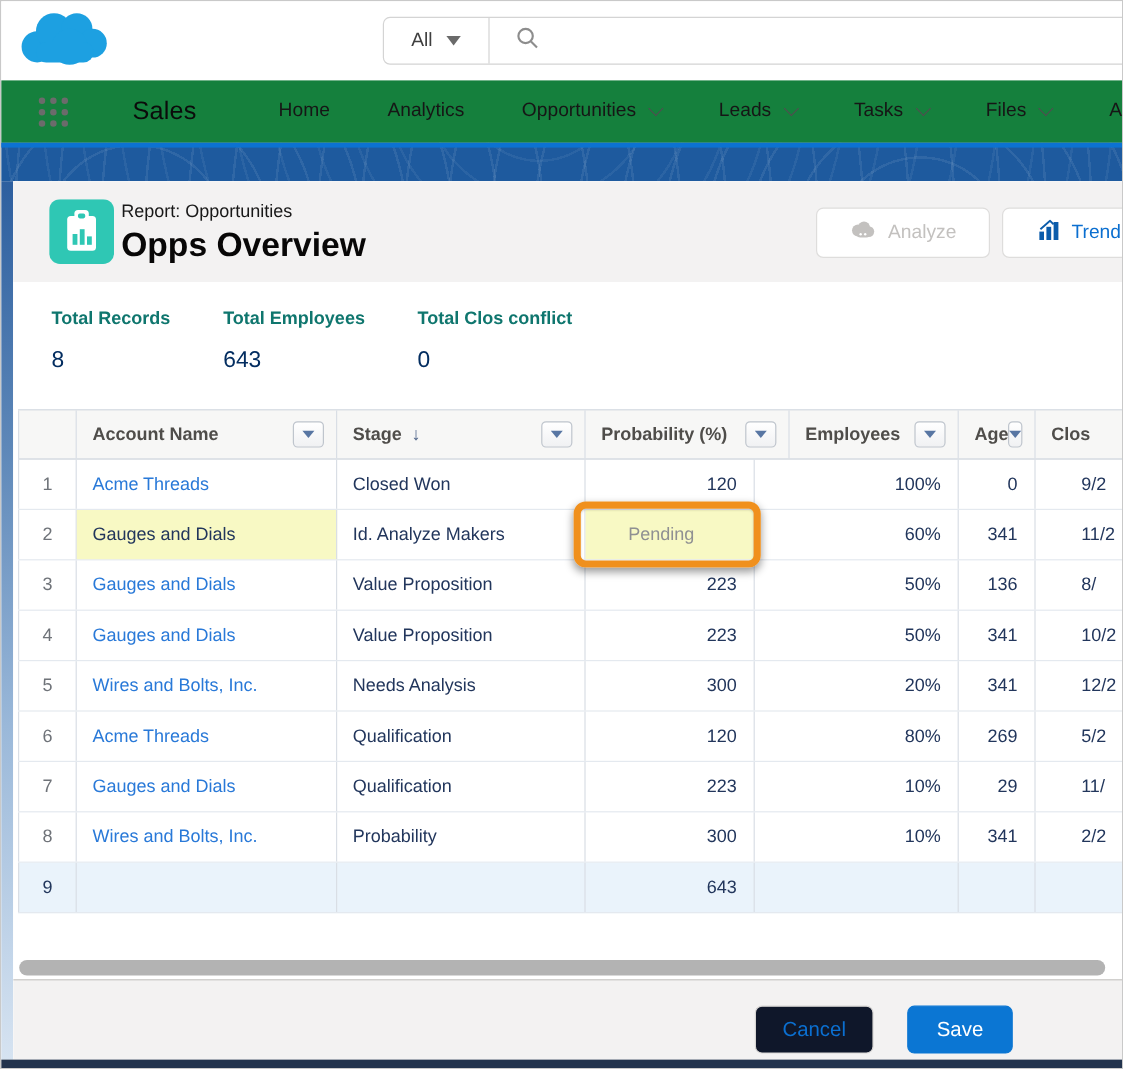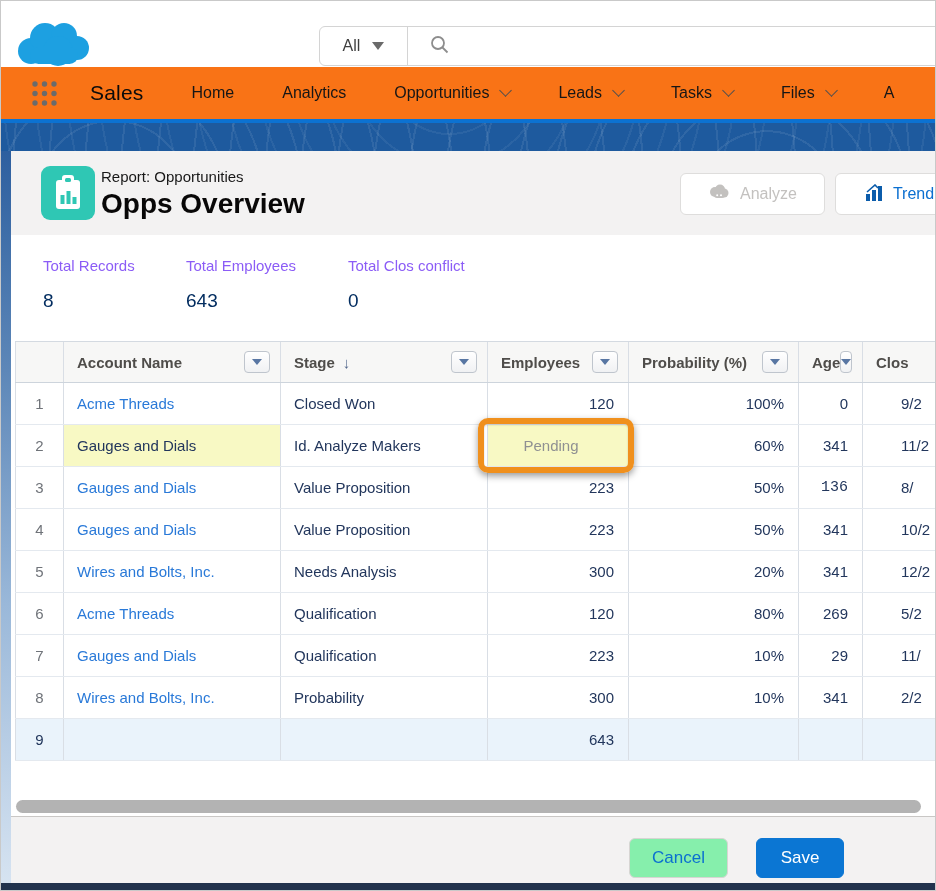--- a/index.html
+++ b/index.html
@@ -7,42 +7,42 @@
     font-family: "Liberation Sans", sans-serif;
     background: #ffffff;
     width: 936px; height: 891px;
   }
   .frame {
     position: relative; width: 936px; height: 891px;
     border: 1px solid #c9c9c9; background: #ffffff; overflow: hidden;
   }
 
   
-  .topbar { position: absolute; top: 12px; left: 0; right: 0; height: 66px; background: #fff; }
+  .topbar { position: absolute; top: 0; left: 0; right: 0; height: 66px; background: #fff; }
   .cloud-logo { position: absolute; left: 13px; top: 6px; }
   .search-box {
     position: absolute; left: 318px; top: 13px; width: 640px; height: 40px;
     border: 1px solid #d4d4d4; border-radius: 6px; display: flex; align-items: center; background: #fff;
   }
   .search-scope {
     width: 88px; height: 100%; border-right: 1px solid #d4d4d4;
     display: flex; align-items: center; justify-content: center; gap: 12px; cursor: pointer;
   }
   .search-scope .scope-label { font-size: 16px; color: #3f3f3f; }
   .caret-down {
     width: 0; height: 0; border-left: 6px solid transparent;
     border-right: 6px solid transparent; border-top: 8px solid #6a6a6a;
   }
   .search-input-wrap { display: flex; align-items: center; gap: 14px; padding-left: 22px; flex: 1; }
   .search-input { border: none; outline: none; font-size: 17px; color: #3f3f3f; width: 300px; font-family: "Liberation Sans", sans-serif; }
   .search-input::placeholder { color: #8d8d8d; }
 
   
-  .navbar { position: absolute; top: 66px; left: 0; right: 0; height: 52px; background: #f97316;
-            display: flex; align-items: center; }
+  .navbar { position: absolute; top: 66px; left: 0; right: 0; height: 52px; background: #15803d;
+            display: flex; align-items: center; justify-content: space-between; }
   .waffle { margin-left: 30px; cursor: pointer; display: flex; }
   .app-name { font-size: 21px; color: #0b0b0b; margin-left: 32px; letter-spacing: .2px; cursor: pointer; }
   .nav-items { display: flex; align-items: center; margin-left: 48px; gap: 48px; white-space: nowrap; }
   .nav-item { display: flex; align-items: center; font-size: 16px; color: #161616; cursor: pointer; }
   .nav-chevron { width: 9px; height: 9px; border-right: 1.6px solid #4f4f4f; border-bottom: 1.6px solid #4f4f4f;
                  transform: rotate(45deg); margin-left: 12px; margin-top: -5px; }
 
   
   .banner { position: absolute; top: 118px; left: 0; right: 0; height: 32px; background: #1e5a9e;
     background-image:
@@ -68,21 +68,21 @@
   .hdr-actions { position: absolute; right: -30px; top: 22px; display: flex; gap: 10px; }
   .action-btn { height: 42px; border-radius: 6px; border: 1px solid #dedddc; background: #fff;
     display: flex; align-items: center; justify-content: center; gap: 10px; font-size: 16px; cursor: pointer;
     font-family: "Liberation Sans", sans-serif; }
   .btn-analyze { width: 145px; color: #c3c1bf; }
   .btn-trend { width: 130px; color: #0b6fd0; }
 
   
   .totals { position: absolute; left: 0; top: 84px; right: 0; height: 106px; background: #fff; }
   .total-block { position: absolute; top: 22px; }
-  .total-label { font-size: 15px; color: #8b5cf6; }
+  .total-label { font-size: 15px; color: #0f766e; font-weight: bold; }
   .total-value { font-size: 19px; color: #032d60; margin-top: 16px; }
 
   
   .report-table { position: absolute; left: 4px; top: 190px; width: 990px; }
   .t-row { display: flex; height: 42px; border-bottom: 1px solid #e4e9ef; }
   .t-head { background: #f7f7f6; border-top: 1px solid #d4dae1; border-bottom: 1px solid #cdd4dc; }
   .t-cell { border-right: 1px solid #d9dee5; display: flex; align-items: center; overflow: hidden;
             font-size: 15px; color: #22365c; }
   .t-cell:first-child { border-left: 1px solid #d9dee5; }
   .hd-cell { font-weight: bold; color: #4f4d4a; justify-content: space-between; padding: 0 10px 0 13px; }
@@ -108,21 +108,21 @@
     box-shadow: 0 3px 7px rgba(0,0,0,.40), inset 0 1px 2px rgba(0,0,0,.18); pointer-events: none; }
 
   
   .h-scrollbar { position: absolute; left: 5px; top: 649px; width: 905px; height: 13px;
     background: #b3b3b3; border-radius: 7px; cursor: pointer; }
   .panel-footer { position: absolute; left: 0; right: 0; bottom: 0; height: 67px;
     background: #f3f2f2; border-top: 1px solid #c9c7c5; }
   .footer-btn { position: absolute; top: 21px; height: 40px; border-radius: 6px; font-size: 17px;
     display: flex; align-items: center; justify-content: center; cursor: pointer;
     font-family: "Liberation Sans", sans-serif; }
-  .btn-cancel { left: 618px; width: 99px; background: #86efac; border: 1px solid #d7d5d3; color: #0b6fd0; }
+  .btn-cancel { left: 618px; width: 99px; background: #0f172a; border: 1px solid #d7d5d3; color: #0b6fd0; }
   .btn-save { left: 745px; width: 88px; background: #0b76d3; border: 1px solid #0b76d3; color: #fff; }
 </style>
 </head>
 <body>
 
 <div class="frame">
 
   <div class="topbar">
     <div class="cloud-logo">
       <svg width="80" height="54" viewBox="0 0 80 54">
@@ -278,31 +278,31 @@
           </div>
           <div class="t-cell hd-cell" style="width: 207px;">
             <span class="hd-label-wrap">
               <span>Stage</span>
               <span class="sort-arrow">↓</span>
             </span>
             <span class="hdr-menu-btn">
               <span class="tri"></span>
             </span>
           </div>
-          <div class="t-cell hd-cell" style="width: 141px;">
-            <span class="hd-label-wrap">
-              <span>Employees</span>
+          <div class="t-cell hd-cell" style="width: 170px;">
+            <span class="hd-label-wrap">
+              <span>Probability (%)</span>
             </span>
             <span class="hdr-menu-btn">
               <span class="tri"></span>
             </span>
           </div>
-          <div class="t-cell hd-cell" style="width: 170px;">
-            <span class="hd-label-wrap">
-              <span>Probability (%)</span>
+          <div class="t-cell hd-cell" style="width: 141px;">
+            <span class="hd-label-wrap">
+              <span>Employees</span>
             </span>
             <span class="hdr-menu-btn">
               <span class="tri"></span>
             </span>
           </div>
           <div class="t-cell hd-cell" style="width: 64px;">
             <span class="hd-label-wrap">
               <span>Age</span>
             </span>
             <span class="hdr-menu-btn">
@@ -336,21 +336,21 @@
           <div class="t-cell cell-close" style="width: 140px;">11/2</div>
         </div>
         <div class="t-row">
           <div class="t-cell cell-num" style="width: 49px;">3</div>
           <div class="t-cell cell-left" style="width: 217px;">
             <span class="acc-link">Gauges and Dials</span>
           </div>
           <div class="t-cell cell-left" style="width: 207px;">Value Proposition</div>
           <div class="t-cell cell-right" style="width: 141px;">223</div>
           <div class="t-cell cell-right" style="width: 170px;">50%</div>
-          <div class="t-cell cell-right" style="width: 64px; font-family: Liberation Mono, monospace;">136</div>
+          <div class="t-cell cell-right" style="width: 64px;">136</div>
           <div class="t-cell cell-close" style="width: 140px;">8/</div>
         </div>
         <div class="t-row">
           <div class="t-cell cell-num" style="width: 49px;">4</div>
           <div class="t-cell cell-left" style="width: 217px;">
             <span class="acc-link">Gauges and Dials</span>
           </div>
           <div class="t-cell cell-left" style="width: 207px;">Value Proposition</div>
           <div class="t-cell cell-right" style="width: 141px;">223</div>
           <div class="t-cell cell-right" style="width: 170px;">50%</div>

